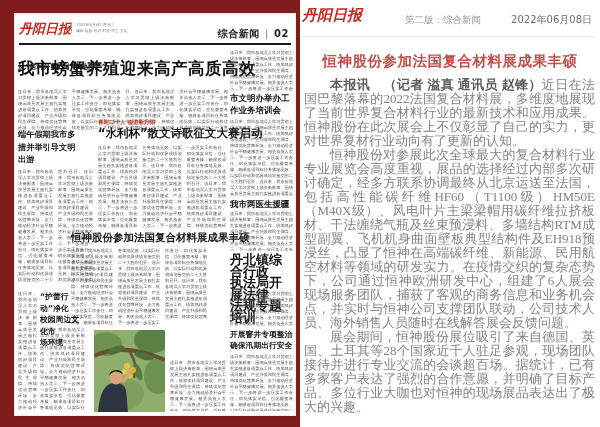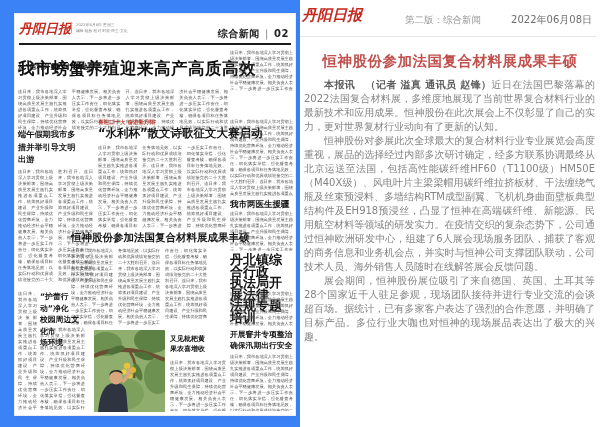--- a/index.html
+++ b/index.html
@@ -1,16 +1,16 @@
 <!DOCTYPE html>
 <html><head>
 <meta charset="utf-8">
 <style>
   html,body{margin:0;padding:0;background:#fff;}
-  .page{position:relative;width:596px;height:427px;background:#3b82f6;overflow:hidden;
+  .page{position:relative;width:596px;height:427px;background:#7f1d1d;overflow:hidden;
         font-family:"DejaVu Sans",sans-serif;-webkit-font-smoothing:antialiased;}
   .ab{position:absolute;}
 
   
   .left-page{position:absolute;left:15px;top:14px;width:280px;height:401px;background:#fff;
              box-shadow:0 0 0 1px #eee,1px 2px 6px rgba(0,0,0,.05);}
   .logo{color:#c5281c;font-family:"DejaVu Serif",serif;font-style:italic;font-weight:bold;}
   .mast-dates{font-size:3.8px;line-height:5.5px;color:#888;border-left:1px solid #aaa;padding-left:4px;}
   .mast-page{font-size:10px;font-weight:bold;color:#222;letter-spacing:.5px;}
   .mast-page .sep{color:#555;font-weight:normal;margin:0 2px;}
@@ -26,21 +26,21 @@
   .photo-frame{overflow:hidden;background:#87a06a;}
   .caption-title{font-size:7px;line-height:9.5px;font-weight:bold;color:#111;white-space:pre-line;}
 
   
   .right-panel{position:absolute;left:300px;top:0;width:300px;height:427px;background:#fff;}
   .rp-logo{font-size:15px;}
   .rp-edition{font-size:9.5px;color:#999;text-align:right;}
   .rp-date{font-size:10px;color:#6e6e6e;}
   .rp-divider{height:1px;background:#e8e8e8;}
   .rp-title{width:100%;text-align:center;font-size:14.5px;font-weight:bold;color:#c0504d;letter-spacing:.5px;}
-  .rp-body{font-size:10px;line-height:14px;color:#838383;text-align:justify;}
+  .rp-body{font-size:13px;line-height:14px;color:#838383;text-align:justify;font-family:Liberation Serif, serif;}
   .rp-body p{margin:0;text-indent:2em;}
   .rp-lead{font-weight:bold;color:#5d5d5d;}
 </style>
 </head>
 <body>
 
 <div class="page">
 
   <div class="left-page">
 
@@ -52,20 +52,22 @@
     <div class="ab mast-page" style="right:6px;top:13px;">
       <span>综合新闻</span><span class="sep">｜</span><span>02</span>
     </div>
     <div class="ab rule" style="left:4px;right:4px;top:29px;"></div>
 
     <div class="ab kicker" style="left:3px;top:36px;">从“苗种外购”到“本地自产”</div>
     <div class="ab bigline" style="left:3px;top:44px;">我市螃蟹养殖迎来高产高质高效</div>
     <div class="ab tiny cols4" style="left:3px;top:75px;width:210px;height:43px;">连日来，我市各地深入学习贯彻上级决策部署，围绕高质量发展主题扎实推进各项重点工作，统筹抓好项目建设、产业升级和民生保障，持续优化营商环境，全力推动经济社会平稳健康发展。相关负责人表示，下一步将进一步压实工作责任，细化落实举措，强化督查考核，确保各项目标任务落地见效，以实际行动和优异成绩迎接党的二十大胜利召开。连日来，我市各地深入学习贯彻上级决策部署，围绕高质量发展主题扎实推进各项重点工作，统筹抓好项目建设、产业升级和民生保障，持续优化营商环境，全力推动经济社会平稳健康发展。相关负责人表示，下一步将进一步压实工作责任，细化落实举措，强化督查考核，确保各项目标任务落地见效，以实际行动和优异成绩迎接党的二十大胜利召开。连日来，我市各地深入学习贯彻上级决策部署，围绕高质量发展主题扎实推进各项重点工作，统筹抓好项目建设、产业升级和民生保障，持续优化营商环境，全力推动经济社会平稳健康发展。</div>
 
     <div class="ab tiny" style="left:215px;top:36px;width:63px;height:41px;">连日来，我市各地深入学习贯彻上级决策部署，围绕高质量发展主题扎实推进各项重点工作，统筹抓好项目建设、产业升级和民生保障，持续优化营商环境，全力推动经济社会平稳健康发展。相关负责人表示，下一步将进一步压实工作责任，细化落实举措，强化督查考核，确保各项目标任务落地见效，以实际行动和优异成绩迎接党的二十大胜利召开。连日来，我市各地深入学习贯彻上级决策部署，围绕高质量发展主题扎实推进各项重点工作，统筹抓好项目建设、产业升级和民生保障，持续优化营商环境，全力推动经济社会平稳健康发展。相关负责人表示，下一步将进一步压实工作责任，细化落实举措，强化督查考核，确保各项目标任务落地见效，以实际行动和优异成绩迎接党的二十大胜利召开。连日来，我市各地深入学习贯彻上级决策部署，围绕高质量发展主题扎实推进各项重点工作，统筹抓好项目建设、产业升级和民生保障，持续优化营商环境，全力推动经济社会平稳健康发展。</div>
+    <div class="ab hl" style="left:215px;top:79px;width:63px;font-size:8.5px;line-height:11.5px;">市文明办举办工
+作业务培训会</div>
     <div class="ab tiny" style="left:215px;top:105px;width:63px;height:77px;">连日来，我市各地深入学习贯彻上级决策部署，围绕高质量发展主题扎实推进各项重点工作，统筹抓好项目建设、产业升级和民生保障，持续优化营商环境，全力推动经济社会平稳健康发展。相关负责人表示，下一步将进一步压实工作责任，细化落实举措，强化督查考核，确保各项目标任务落地见效，以实际行动和优异成绩迎接党的二十大胜利召开。连日来，我市各地深入学习贯彻上级决策部署，围绕高质量发展主题扎实推进各项重点工作，统筹抓好项目建设、产业升级和民生保障，持续优化营商环境，全力推动经济社会平稳健康发展。相关负责人表示，下一步将进一步压实工作责任，细化落实举措，强化督查考核，确保各项目标任务落地见效，以实际行动和优异成绩迎接党的二十大胜利召开。连日来，我市各地深入学习贯彻上级决策部署，围绕高质量发展主题扎实推进各项重点工作，统筹抓好项目建设、产业升级和民生保障，持续优化营商环境，全力推动经济社会平稳健康发展。</div>
     <div class="ab hl" style="left:215px;top:185px;width:63px;font-size:8.5px;">我市两医生援疆</div>
     <div class="ab tiny" style="left:215px;top:197px;width:63px;height:40px;">连日来，我市各地深入学习贯彻上级决策部署，围绕高质量发展主题扎实推进各项重点工作，统筹抓好项目建设、产业升级和民生保障，持续优化营商环境，全力推动经济社会平稳健康发展。相关负责人表示，下一步将进一步压实工作责任，细化落实举措，强化督查考核，确保各项目标任务落地见效，以实际行动和优异成绩迎接党的二十大胜利召开。连日来，我市各地深入学习贯彻上级决策部署，围绕高质量发展主题扎实推进各项重点工作，统筹抓好项目建设、产业升级和民生保障，持续优化营商环境，全力推动经济社会平稳健康发展。相关负责人表示，下一步将进一步压实工作责任，细化落实举措，强化督查考核，确保各项目标任务落地见效，以实际行动和优异成绩迎接党的二十大胜利召开。连日来，我市各地深入学习贯彻上级决策部署，围绕高质量发展主题扎实推进各项重点工作，统筹抓好项目建设、产业升级和民生保障，持续优化营商环境，全力推动经济社会平稳健康发展。</div>
     <div class="ab hl" style="left:215px;top:240px;width:63px;font-size:13px;line-height:11.5px;">丹北镇综合行政
 执法局开展法律
 法规专题培训</div>
     <div class="ab tiny" style="left:215px;top:277px;width:63px;height:36px;">连日来，我市各地深入学习贯彻上级决策部署，围绕高质量发展主题扎实推进各项重点工作，统筹抓好项目建设、产业升级和民生保障，持续优化营商环境，全力推动经济社会平稳健康发展。相关负责人表示，下一步将进一步压实工作责任，细化落实举措，强化督查考核，确保各项目标任务落地见效，以实际行动和优异成绩迎接党的二十大胜利召开。连日来，我市各地深入学习贯彻上级决策部署，围绕高质量发展主题扎实推进各项重点工作，统筹抓好项目建设、产业升级和民生保障，持续优化营商环境，全力推动经济社会平稳健康发展。相关负责人表示，下一步将进一步压实工作责任，细化落实举措，强化督查考核，确保各项目标任务落地见效，以实际行动和优异成绩迎接党的二十大胜利召开。连日来，我市各地深入学习贯彻上级决策部署，围绕高质量发展主题扎实推进各项重点工作，统筹抓好项目建设、产业升级和民生保障，持续优化营商环境，全力推动经济社会平稳健康发展。</div>
     <div class="ab hl" style="left:215px;top:316px;width:63px;font-size:7.8px;line-height:10.5px;">开展窨井专项整治
 确保汛期出行安全</div>
     <div class="ab tiny" style="left:215px;top:340px;width:63px;height:57px;">连日来，我市各地深入学习贯彻上级决策部署，围绕高质量发展主题扎实推进各项重点工作，统筹抓好项目建设、产业升级和民生保障，持续优化营商环境，全力推动经济社会平稳健康发展。相关负责人表示，下一步将进一步压实工作责任，细化落实举措，强化督查考核，确保各项目标任务落地见效，以实际行动和优异成绩迎接党的二十大胜利召开。连日来，我市各地深入学习贯彻上级决策部署，围绕高质量发展主题扎实推进各项重点工作，统筹抓好项目建设、产业升级和民生保障，持续优化营商环境，全力推动经济社会平稳健康发展。相关负责人表示，下一步将进一步压实工作责任，细化落实举措，强化督查考核，确保各项目标任务落地见效，以实际行动和优异成绩迎接党的二十大胜利召开。连日来，我市各地深入学习贯彻上级决策部署，围绕高质量发展主题扎实推进各项重点工作，统筹抓好项目建设、产业升级和民生保障，持续优化营商环境，全力推动经济社会平稳健康发展。</div>
@@ -104,22 +106,20 @@
         <circle cx="39" cy="40" r="3" fill="#e3b42f"></circle>
         <circle cx="30" cy="42" r="2.8" fill="#efcd4e"></circle>
         <circle cx="36" cy="46" r="2.6" fill="#e9c23c"></circle>
         <path d="M4,82 Q6,58 16,54 Q28,50 32,60 L34,82 Z" fill="#2e3440"></path>
         <circle cx="22" cy="48" r="6.5" fill="#d8a77e"></circle>
         <path d="M15,46 Q20,38 29,44 Q28,40 22,40 Q16,40 15,46" fill="#2a2420"></path>
         <path d="M28,52 Q36,46 35,38" stroke="#d8a77e" stroke-width="3.5" fill="none"></path>
       </svg>
     </div>
 
-    <div class="ab caption-title" style="left:155px;top:321px;width:56px;">又见枇杷黄
-果农喜增收</div>
     <div class="ab tiny" style="left:155px;top:346px;width:56px;height:51px;">连日来，我市各地深入学习贯彻上级决策部署，围绕高质量发展主题扎实推进各项重点工作，统筹抓好项目建设、产业升级和民生保障，持续优化营商环境，全力推动经济社会平稳健康发展。相关负责人表示，下一步将进一步压实工作责任，细化落实举措，强化督查考核，确保各项目标任务落地见效，以实际行动和优异成绩迎接党的二十大胜利召开。连日来，我市各地深入学习贯彻上级决策部署，围绕高质量发展主题扎实推进各项重点工作，统筹抓好项目建设、产业升级和民生保障，持续优化营商环境，全力推动经济社会平稳健康发展。相关负责人表示，下一步将进一步压实工作责任，细化落实举措，强化督查考核，确保各项目标任务落地见效，以实际行动和优异成绩迎接党的二十大胜利召开。连日来，我市各地深入学习贯彻上级决策部署，围绕高质量发展主题扎实推进各项重点工作，统筹抓好项目建设、产业升级和民生保障，持续优化营商环境，全力推动经济社会平稳健康发展。</div>
   </div>
 
   <div class="right-panel">
     <div class="ab logo rp-logo" style="left:2px;top:6px;">丹阳日报</div>
     <div class="ab rp-edition" style="left:105px;top:14px;">第二版：综合新闻</div>
     <div class="ab rp-date" style="right:8px;top:13px;">2022年06月08日</div>
     <div class="ab rp-divider" style="left:0;right:4px;top:36px;"></div>
 
     <div class="ab rp-title" style="top:52px;left:0;">恒神股份参加法国复合材料展成果丰硕</div>

